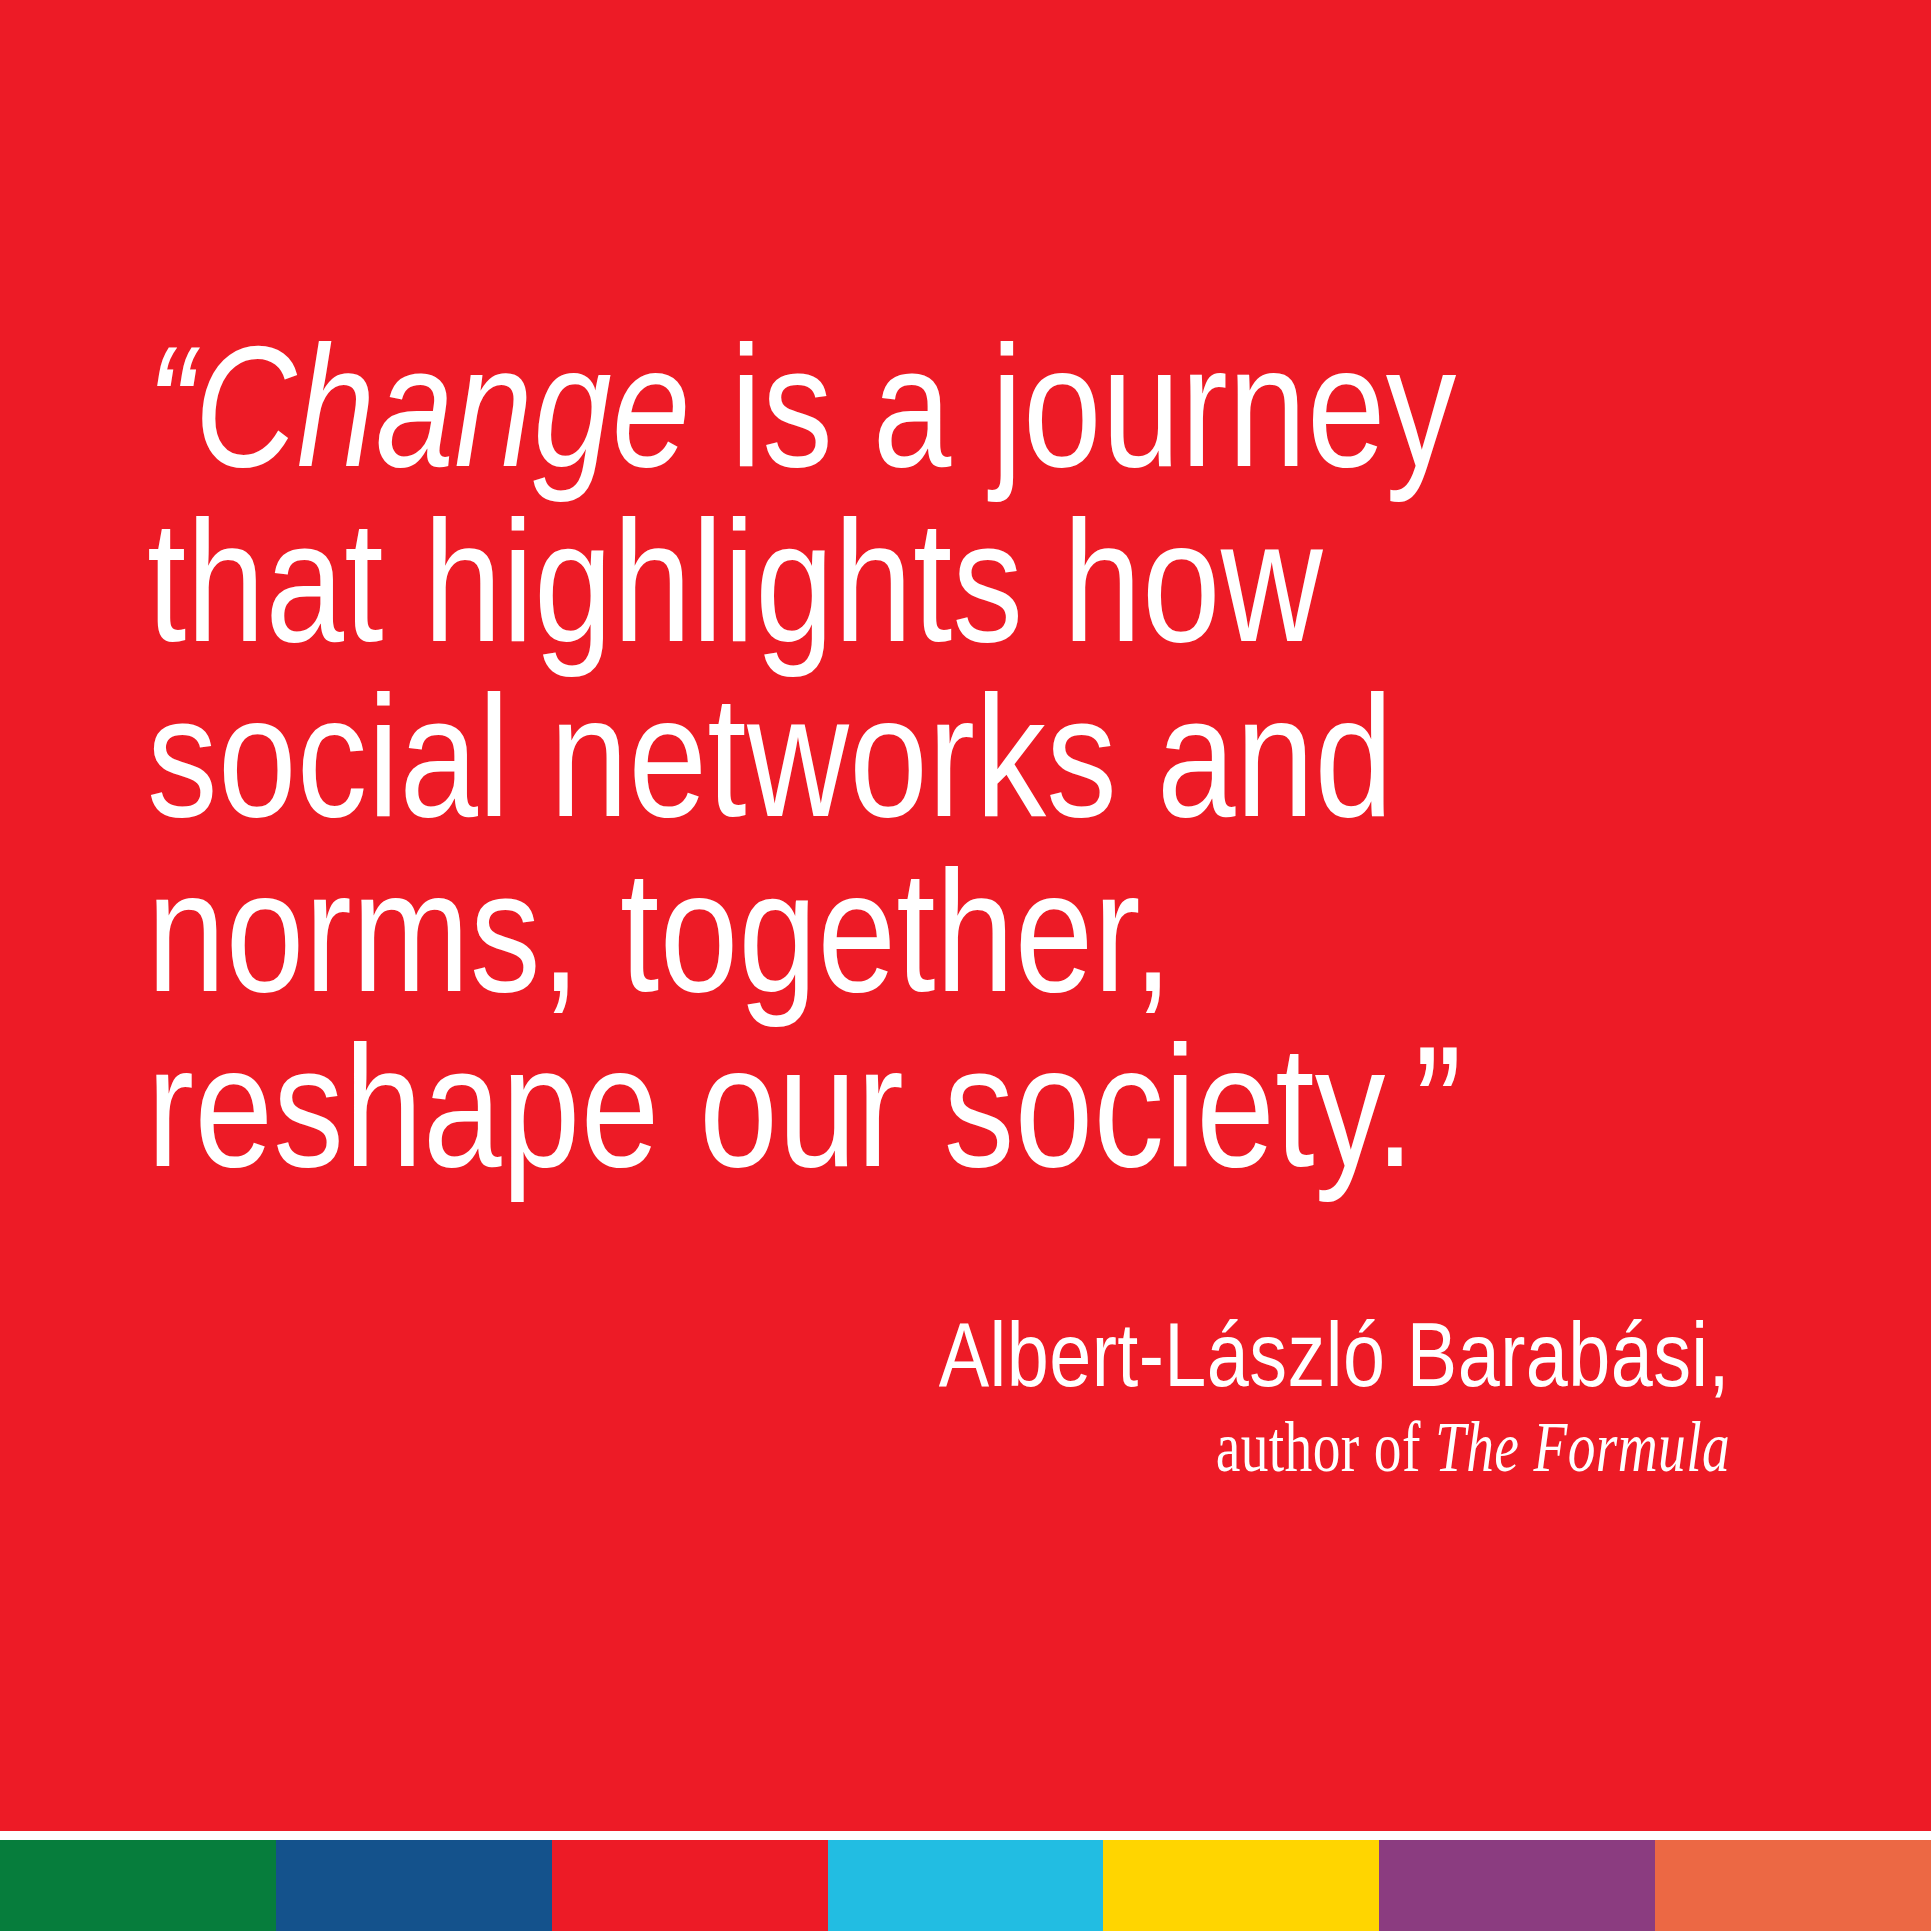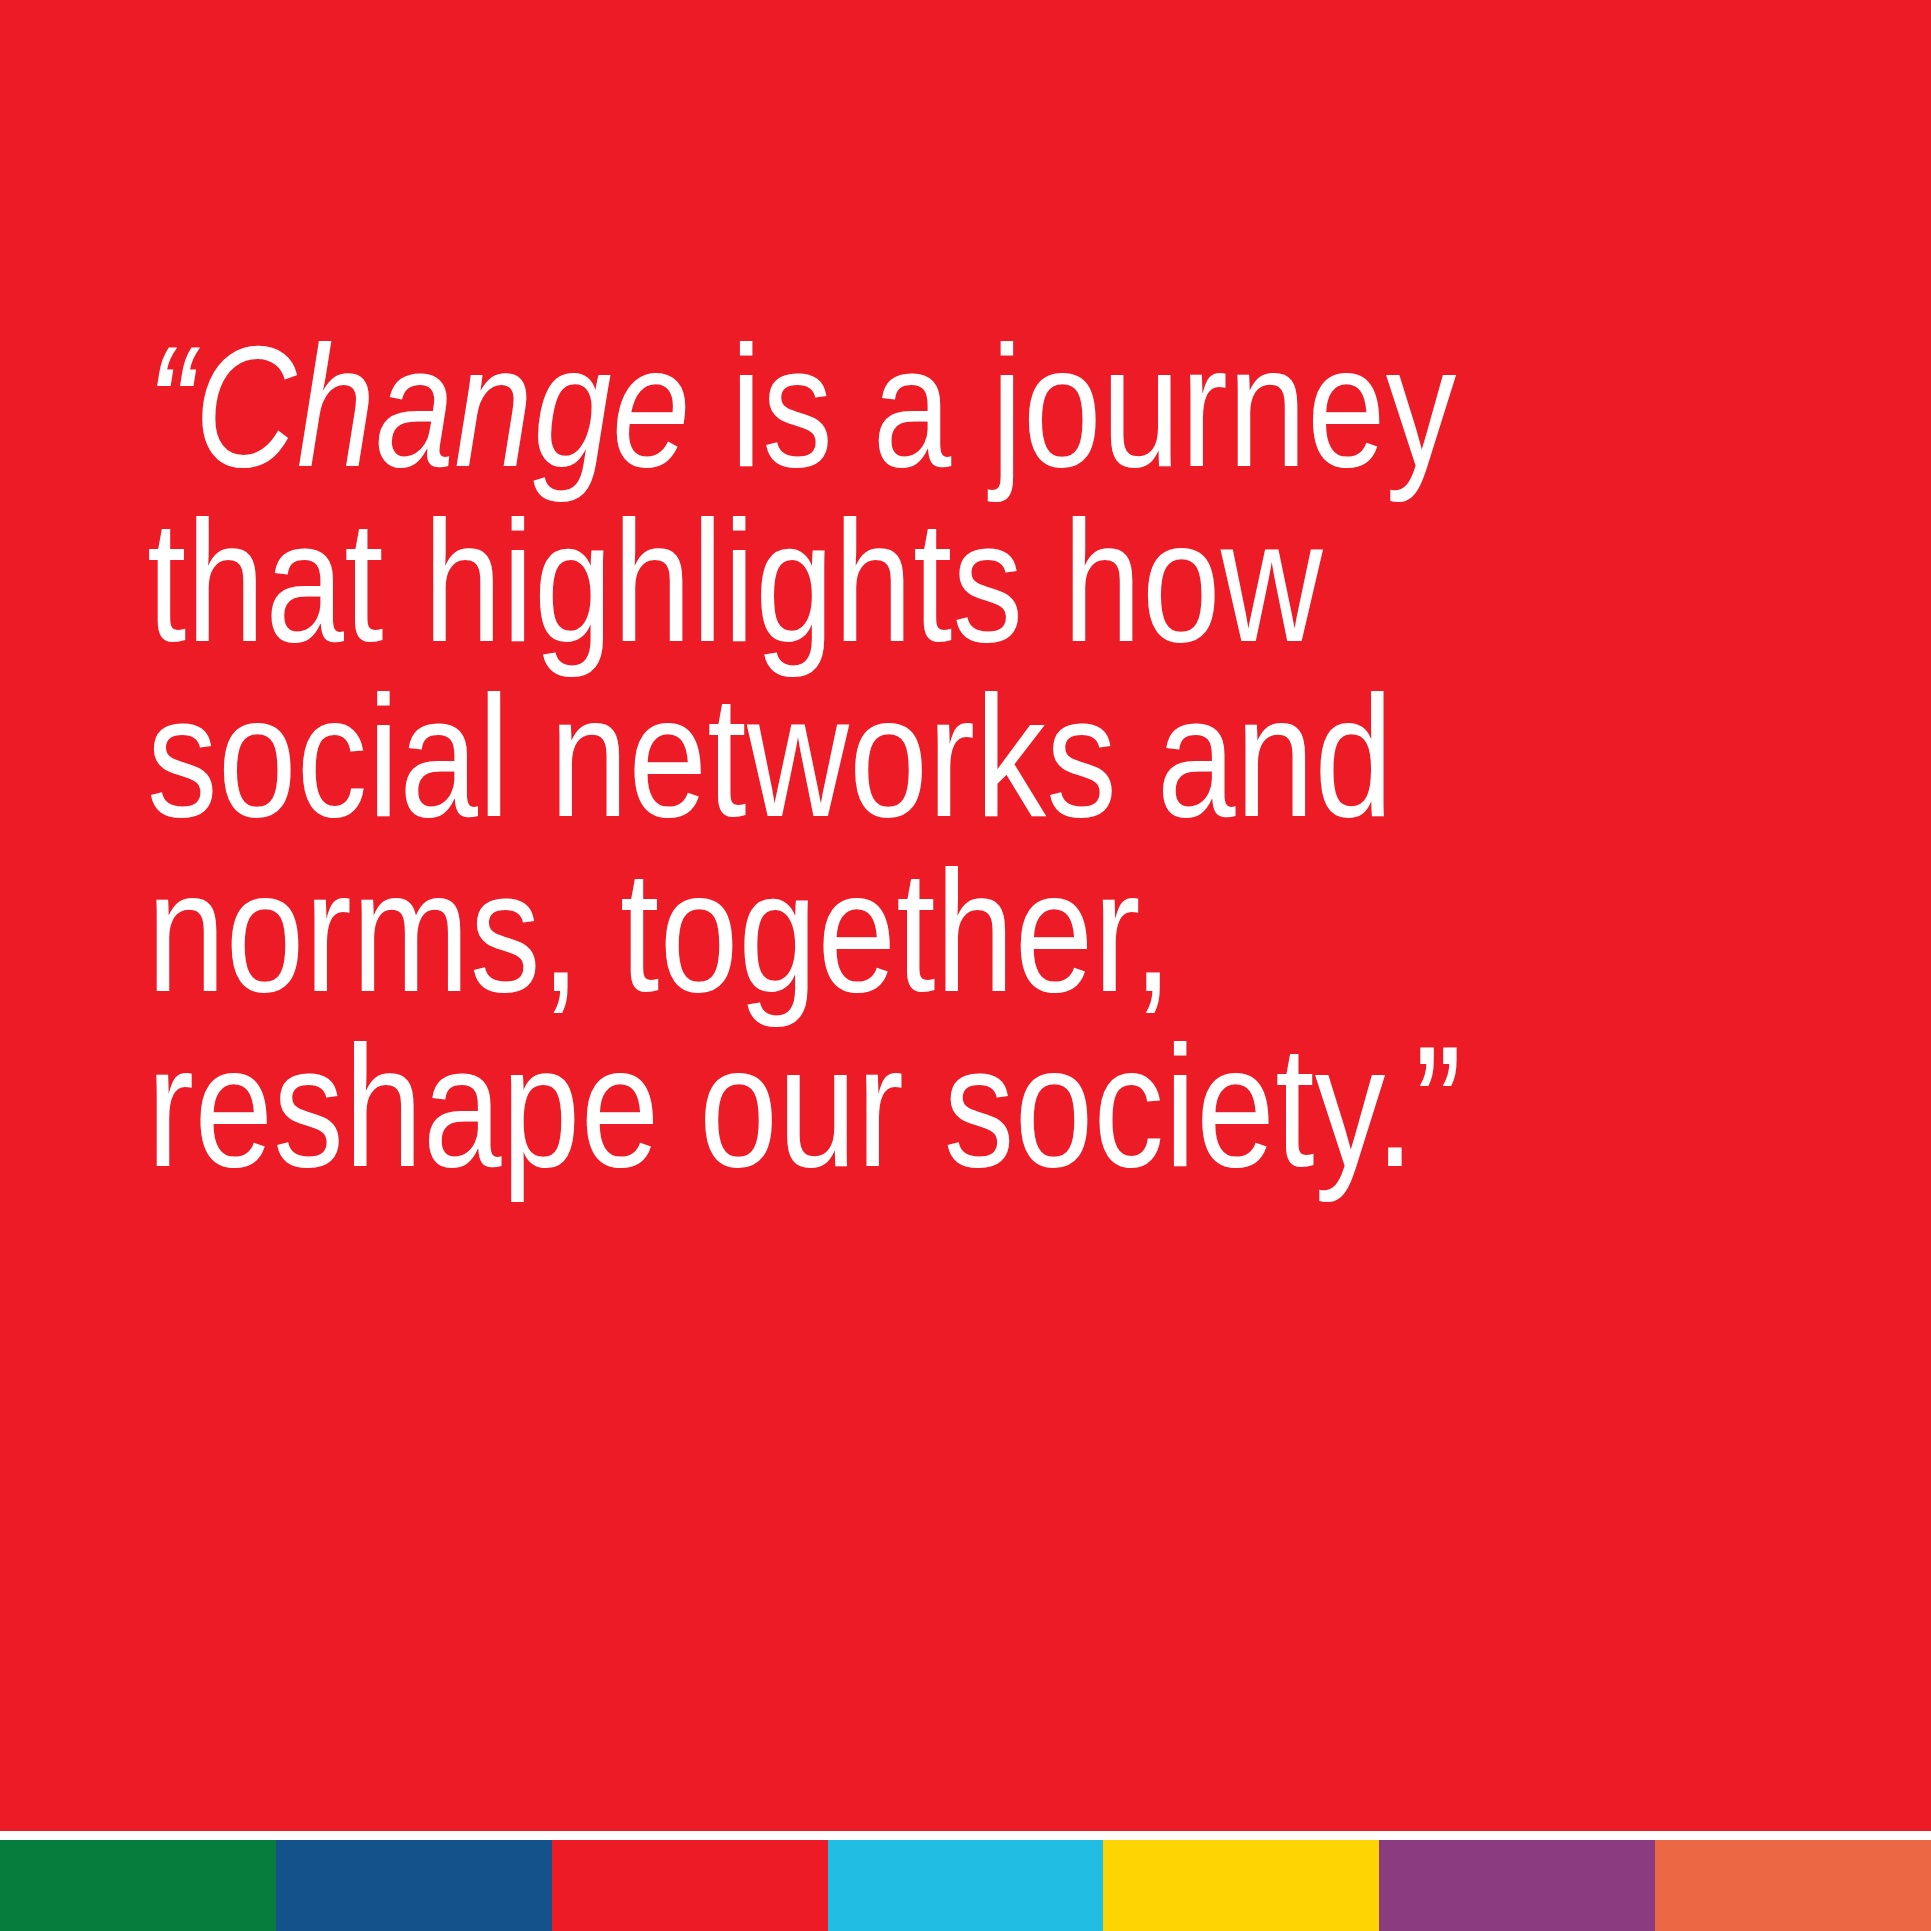--- a/index.html
+++ b/index.html
@@ -140,20 +140,24 @@
     <span class="quote-line">that highlights how</span>
 
     <span class="quote-line">social networks and</span>
 
     <span class="quote-line">norms, together,</span>
 
     <span class="quote-line"><span>reshape our society.</span><span class="closeq">”</span></span>
 
   </div>
 
+  <div class="attribution">
+    <span class="attrib-name">Albert-László Barabási,</span>
+    <span class="attrib-role"><span>author of </span><span class="booktitle">The Formula</span></span>
+  </div>
 
   <div class="white-gutter" style="background: rgb(255, 255, 255);"></div>
 
   <div class="color-bar">
       <div class="swatch" style="background: rgb(6, 125, 60);"></div>
       <div class="swatch" style="background: rgb(20, 82, 140);"></div>
       <div class="swatch" style="background: rgb(237, 27, 38);"></div>
       <div class="swatch" style="background: rgb(34, 189, 226);"></div>
       <div class="swatch" style="background: rgb(255, 213, 0);"></div>
       <div class="swatch" style="background: rgb(139, 60, 128);"></div>

